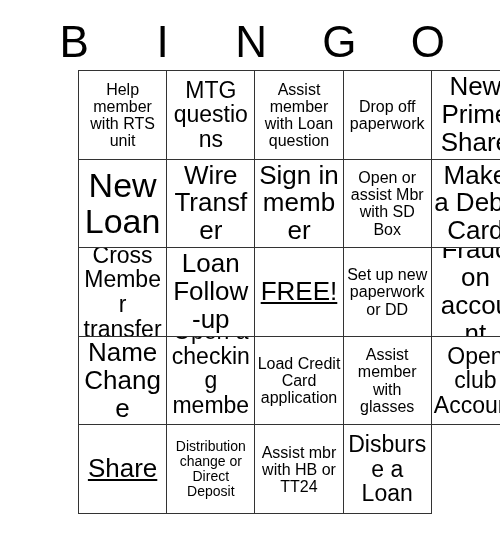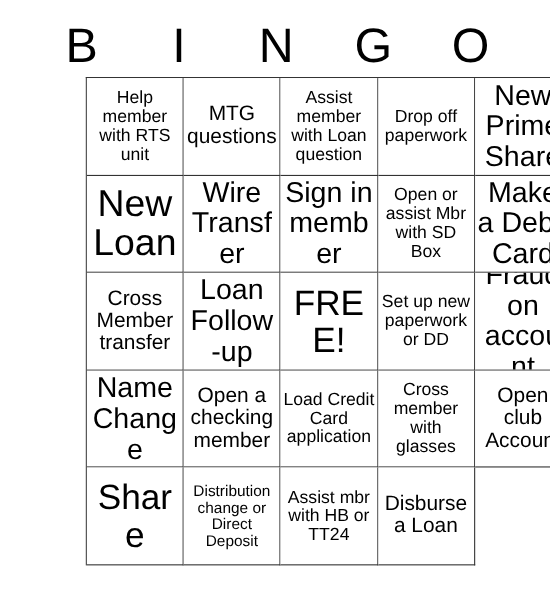--- a/index.html
+++ b/index.html
@@ -68,23 +68,23 @@
   .cell-text {
     display: block;
     width: 100%;
     line-height: 1.07;
     word-wrap: break-word;
     hyphens: none;
   }
   
   .fs-xs  { font-size: 14px; }
   .fs-sm  { font-size: 16px; }
-  .fs-md  { font-size: 19px; }
+  .fs-md  { font-size: 23px; }
   .fs-lg  { font-size: 26px; }
-  .fs-xl  { font-size: 32px; }
+  .fs-xl  { font-size: 26px; text-decoration: underline; }
   .fs-xxl { font-size: 34px; }
 </style>
 </head>
 <body>
 
 <div id="card">
 
   <div id="header-row">
     <div class="header-letter">B</div>
     <div class="header-letter">I</div>
@@ -142,21 +142,21 @@
       <div class="cell">
         <span class="cell-text fs-lg">Name Change</span>
       </div>
       <div class="cell">
         <span class="cell-text fs-md">Open a checking member</span>
       </div>
       <div class="cell">
         <span class="cell-text fs-sm">Load Credit Card application</span>
       </div>
       <div class="cell">
-        <span class="cell-text fs-sm">Cross member with glasses</span>
+        <span class="cell-text fs-sm">Assist member with glasses</span>
       </div>
       <div class="cell">
         <span class="cell-text fs-md">Open club Account</span>
       </div>
       <div class="cell">
         <span class="cell-text fs-xl">Share</span>
       </div>
       <div class="cell">
         <span class="cell-text fs-xs">Distribution change or Direct Deposit</span>
       </div>

